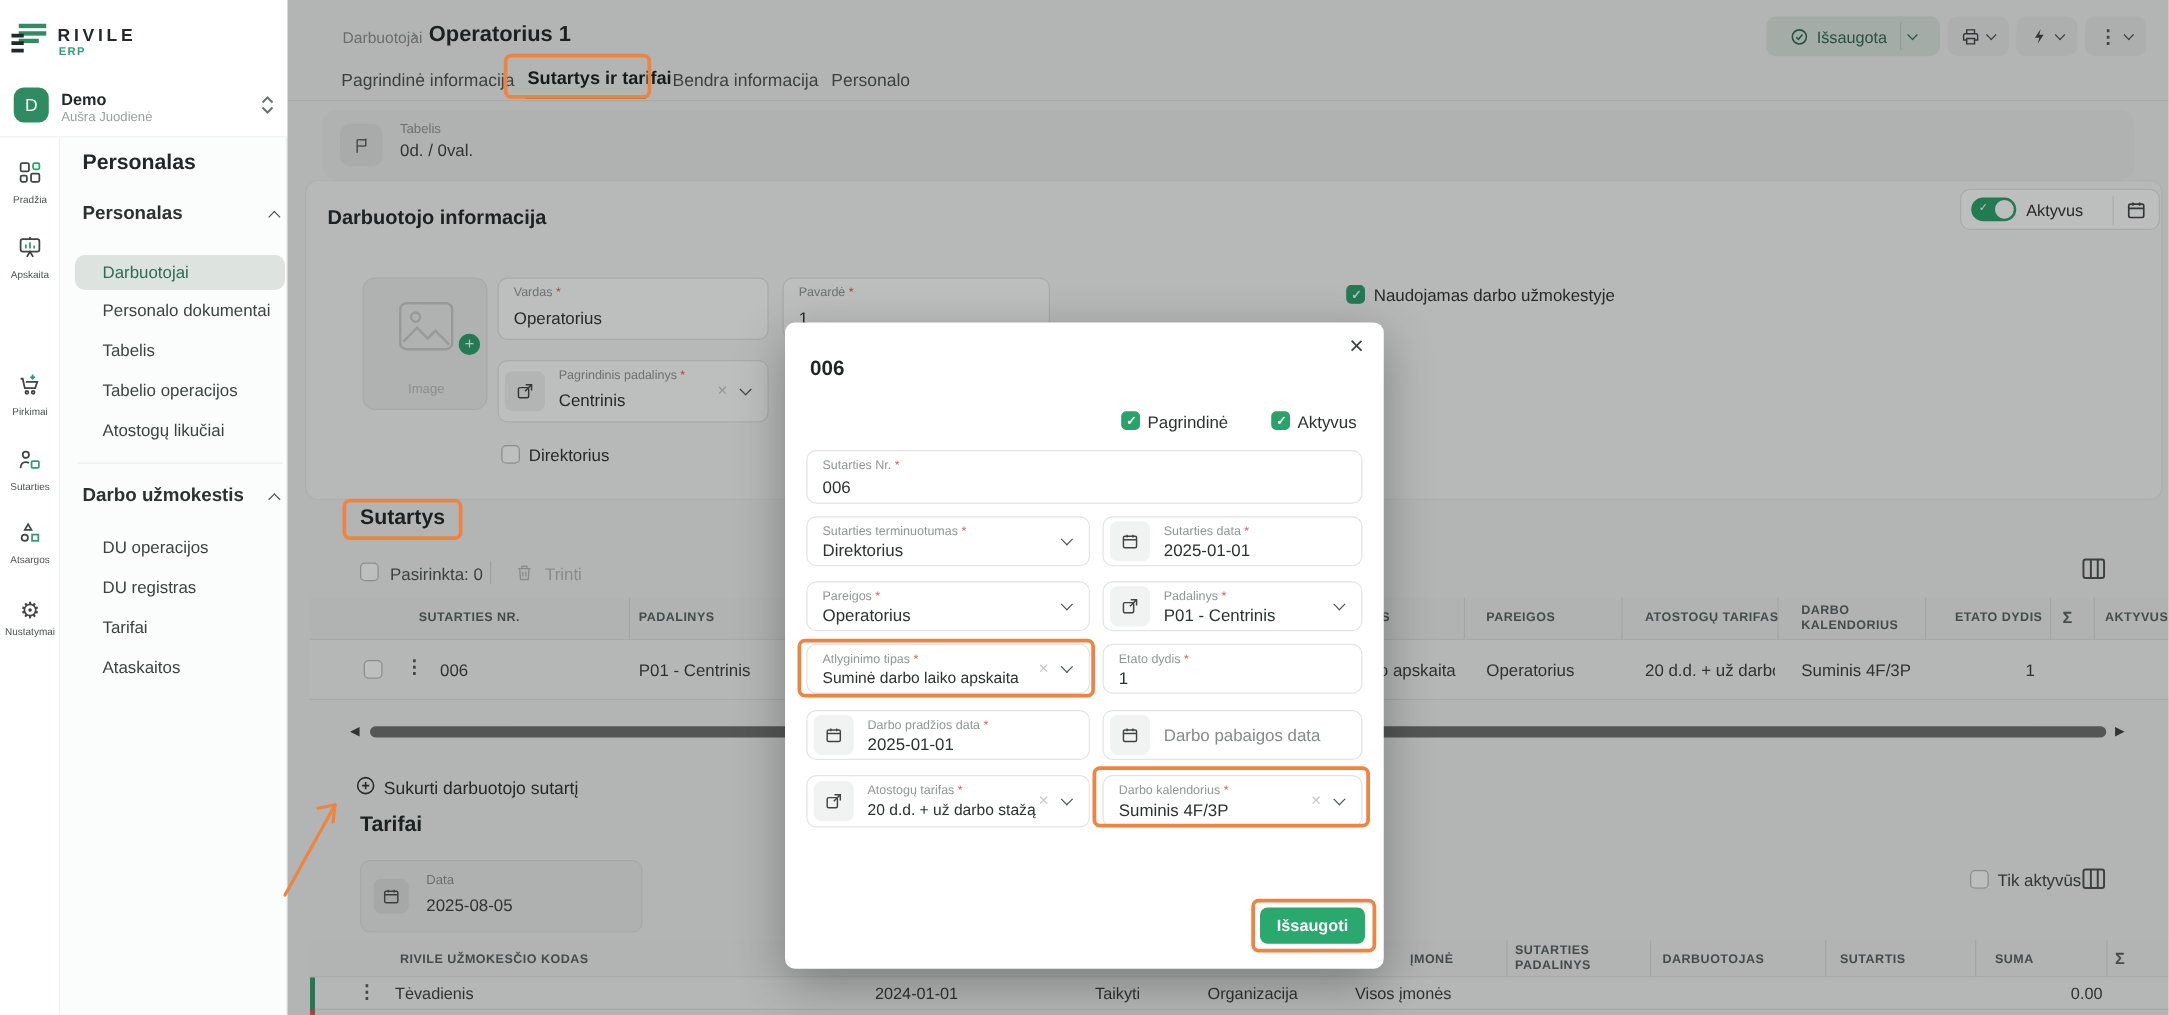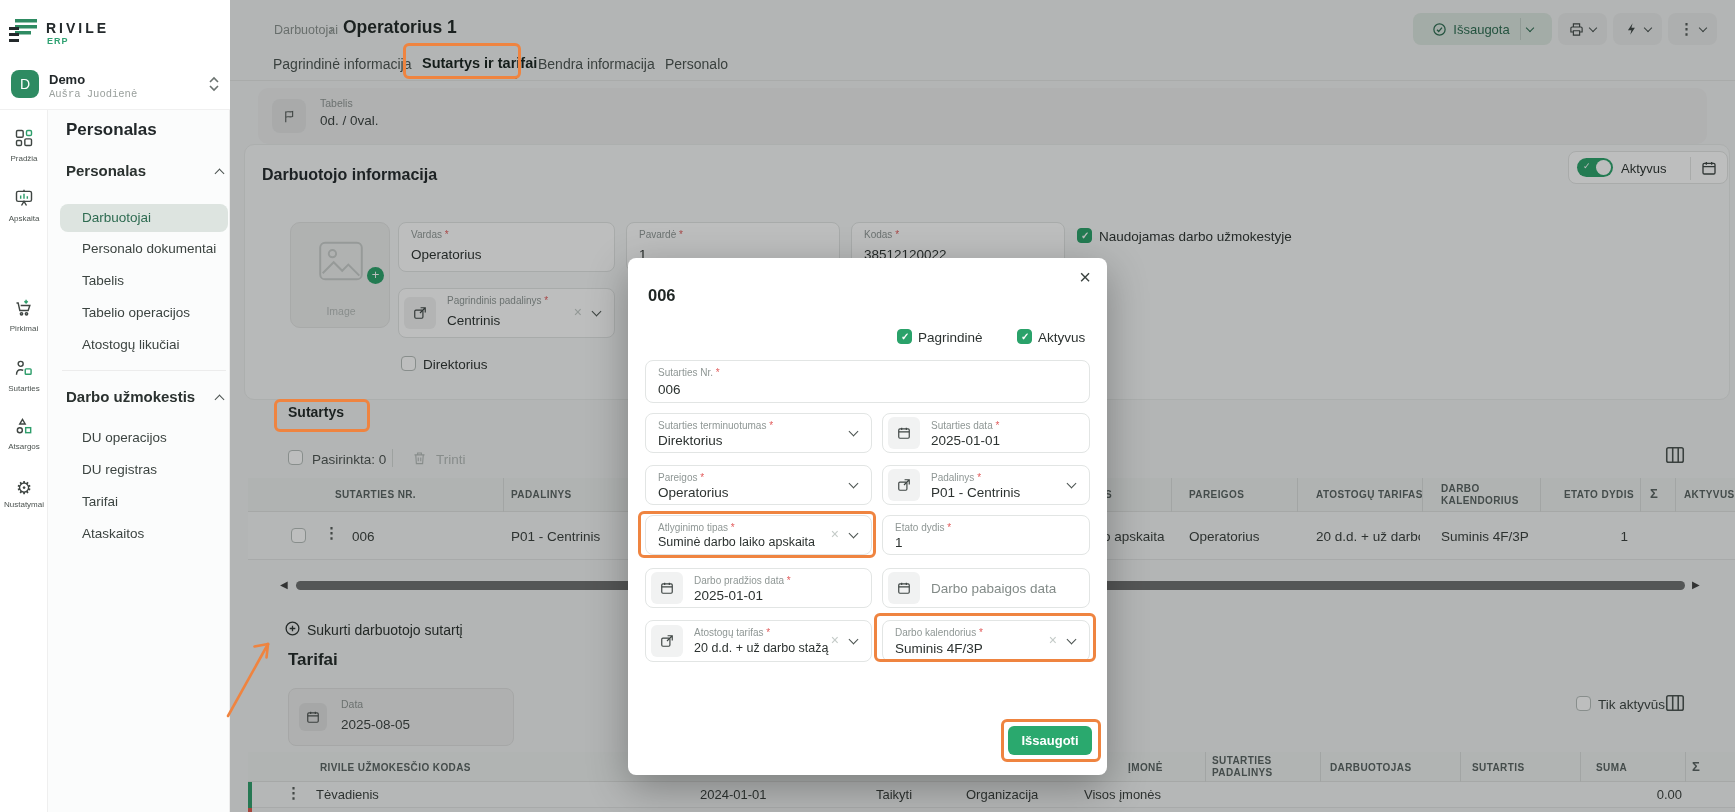--- a/index.html
+++ b/index.html
@@ -8,21 +8,21 @@
   .abs { position:absolute; }
 
   
   .rail { position:absolute; left:0; top:0; width:48px; height:812px; background:#ffffff; border-right:1px solid #efefef; z-index:10; }
   .panel { position:absolute; left:48px; top:0; width:182px; height:812px; background:#fbfcfc; border-right:1px solid #ececec; z-index:10; }
   .sb-top { position:absolute; left:0; top:0; width:230px; height:110px; background:#fff; border-bottom:1px solid #f0f0f0; z-index:11; }
   .brand-name { position:absolute; left:46px; top:20px; font-size:14px; font-weight:bold; letter-spacing:3px; color:#23292b; }
   .brand-sub { position:absolute; left:47px; top:36px; font-size:9px; font-weight:bold; letter-spacing:1px; color:#2fa172; }
   .avatar { position:absolute; left:11px; top:70px; width:28px; height:28px; border-radius:8px; background:#2e8b62; color:#fff; font-size:14px; display:flex; align-items:center; justify-content:center; }
   .user-name { position:absolute; left:49px; top:72px; font-size:13px; font-weight:bold; color:#22282a; }
-  .user-sub { position:absolute; left:49px; top:88px; font-size:10.5px; color:#9aa09d;font-family:Liberation Mono, monospace; }
+  .user-sub { position:absolute; left:49px; top:88px; font-size:10.5px; color:#9aa09d; }
   .rail-item { position:absolute; width:48px; text-align:center; }
   .rail-label { font-size:8px; color:#4c5350; display:block; margin-top:2px; }
   .rail-active { position:absolute; left:5px; top:233px; width:38px; height:54px; background:#dcebe2; border-radius:9px; }
   .rail-active .rail-label { color:#2e7d5c; font-size:7.5px; }
   .p-title { position:absolute; left:66px; top:120px; font-size:17px; font-weight:bold; color:#22282a; }
   .p-sec { position:absolute; left:66px; font-size:15px; font-weight:bold; color:#2b3230; }
   .p-item { position:absolute; left:82px; font-size:13.5px; color:#3c4441; }
   .p-item-active-bg { position:absolute; left:60px; top:204px; width:168px; height:28px; background:#dde4e0; border-radius:8px; }
   .p-item-active { color:#2e6b51; }
   .p-div { position:absolute; left:62px; width:164px; height:1px; background:#ececec; }
@@ -229,43 +229,39 @@
   </div>
 
   <div class="fld" style="left:398px;top:222px;width:217px;height:50px">
     <span class="lab req">Vardas</span>
     <span class="val" style="top:24px">Operatorius</span>
   </div>
   <div class="fld" style="left:626px;top:222px;width:214px;height:50px">
     <span class="lab req">Pavardė</span>
     <span class="val" style="top:24px">1</span>
   </div>
-  <div class="fld" style="left:851px;top:222px;width:214px;height:50px">
-    <span class="lab req">Kodas</span>
-    <span class="val" style="top:24px">38512120022</span>
-  </div>
   <span class="cb on" style="left:1077px;top:228px"></span>
   <span class="abs" style="left:1099px;top:229px;font-size:13.5px;color:#2c3230">Naudojamas darbo užmokestyje</span>
 
   <div class="fld ico" style="left:398px;top:288px;width:217px;height:50px">
     <span class="icobox">
       <svg width="14" height="14" viewBox="0 0 24 24" fill="none" stroke="#3e4543" stroke-width="2">
           <rect x="3" y="7" width="14" height="14" rx="2"></rect>
           <path d="M13 3h8v8M21 3l-9 9"></path>
         </svg>
     </span>
     <span class="lab req">Pagrindinis padalinys</span>
     <span class="val" style="top:24px">Centrinis</span>
     <span class="fx">×</span>
     <span class="fc chev"></span>
   </div>
   <span class="cb" style="left:401px;top:356px"></span>
   <span class="abs" style="left:423px;top:357px;font-size:13.5px;color:#2c3230">Direktorius</span>
 
-  <span class="abs" style="left:288px;top:404px;font-size:14px;font-weight:bold;color:#1f2624">Sutartys</span>
+  <span class="abs" style="left:288px;top:404px;font-size:17px;font-weight:bold;color:#1f2624">Sutartys</span>
   <span class="cb" style="left:288px;top:450px"></span>
   <span class="abs" style="left:312px;top:452px;font-size:13.5px;color:#4c5350">Pasirinkta: 0</span>
   <span class="abs" style="left:392px;top:449px;width:1px;height:18px;background:#d5d8d6"></span>
   <svg class="abs" style="left:412px;top:450px" width="15" height="16" viewBox="0 0 24 24" fill="none" stroke="#b4bab8" stroke-width="1.8">
       <path d="M4 7h16M9 7V4h6v3M6 7l1 14h10l1-14M10 11v6M14 11v6"></path>
     </svg>
   <span class="abs" style="left:436px;top:452px;font-size:13.5px;color:#b4bab8">Trinti</span>
   <svg class="abs" style="left:1664px;top:444px" width="22" height="22" viewBox="0 0 24 24" fill="none" stroke="#4a524f" stroke-width="1.7">
       <rect x="3" y="4" width="18" height="16" rx="2"></rect>
       <path d="M9.5 4v16M15.5 4v16"></path>

